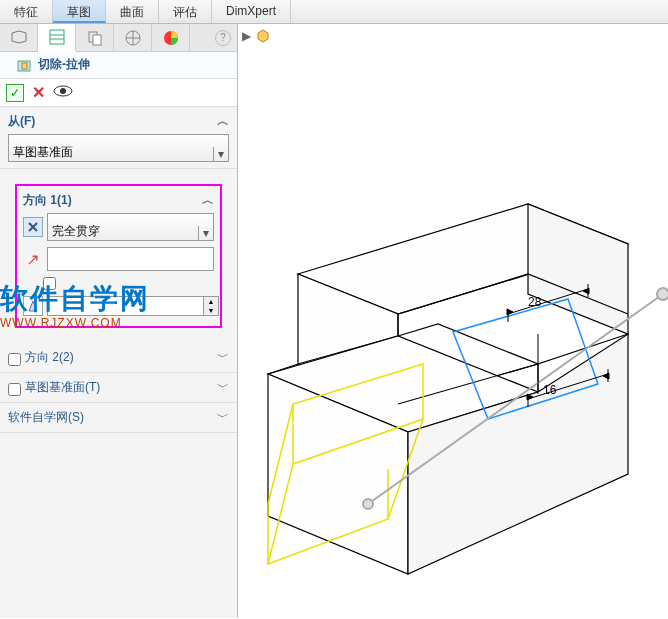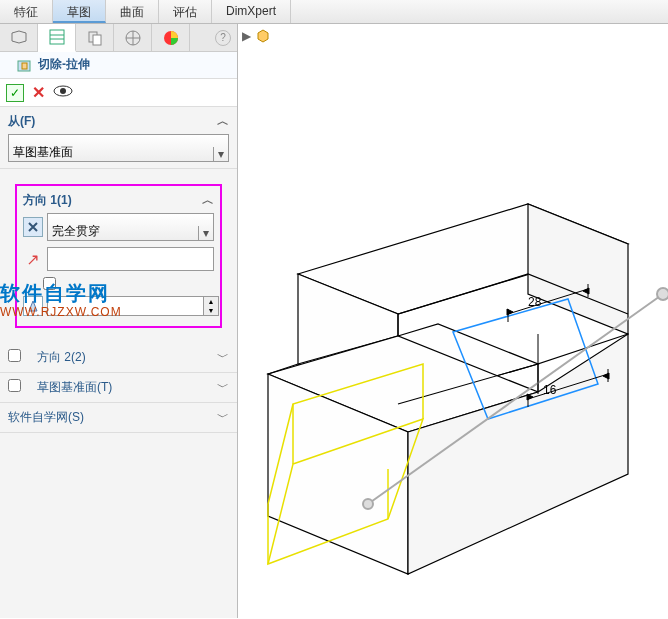--- a/index.html
+++ b/index.html
@@ -30,26 +30,26 @@
 .row{display:flex;align-items:center;gap:4px;margin:4px 0}
 .icon-box{width:20px;height:20px;background:#dbe9f8;border:1px solid #8ab;display:flex;align-items:center;justify-content:center;flex-shrink:0}
 .text-field{flex:1;height:24px;border:1px solid #999;background:#fff;padding:2px}
 .spinner-field{display:flex;flex:1}
 .spinner-field input{flex:1;border:1px solid #999;height:20px;min-width:0}
 .spinner-btns{display:flex;flex-direction:column;border:1px solid #999;border-left:none}
 .spinner-btns div{width:14px;height:9px;font-size:7px;text-align:center;background:#eee;line-height:9px}
 .checkbox-row{display:flex;align-items:center;gap:4px;color:#888;margin:6px 0 2px 20px}
 .checkbox-row input{width:13px;height:13px}
 .collapsed{display:flex;align-items:center;justify-content:space-between;padding:6px 8px;border-bottom:1px solid #ddd}
-.collapsed .lbl{display:flex;align-items:flex-start;gap:16px;color:#2a5a8a}
+.collapsed .lbl{display:flex;align-items:flex-end;gap:4px;color:#2a5a8a}
 .viewport{flex:1;position:relative;background:#fff}
 .breadcrumb{position:absolute;top:4px;left:4px;display:flex;align-items:center;gap:4px;color:#333;font-size:11px}
 .breadcrumb .tri{color:#666}
 .watermark{position:absolute;left:0;top:280px;pointer-events:none}
-.watermark .cn{font-size:20px;font-weight:bold;color:#0077c8;letter-spacing:2px}
+.watermark .cn{font-size:28px;font-weight:bold;color:#0077c8;letter-spacing:2px}
 .watermark .url{font-size:12px;color:#c2410c;letter-spacing:1px;margin-top:-2px}
 .model-svg{position:absolute;left:0;top:50px;width:430px;height:540px}
 .collapse-handle{position:absolute;left:238px;top:50%;width:10px;height:44px;background:#e4e4e4;border:1px solid #aaa;border-left:none;display:flex;align-items:center;justify-content:center;color:#666;font-size:9px}
 </style>
 </head>
 <body>
 
 <div class="tabbar">
   <div class="tab">特征</div>
   <div class="tab active">草图</div>

